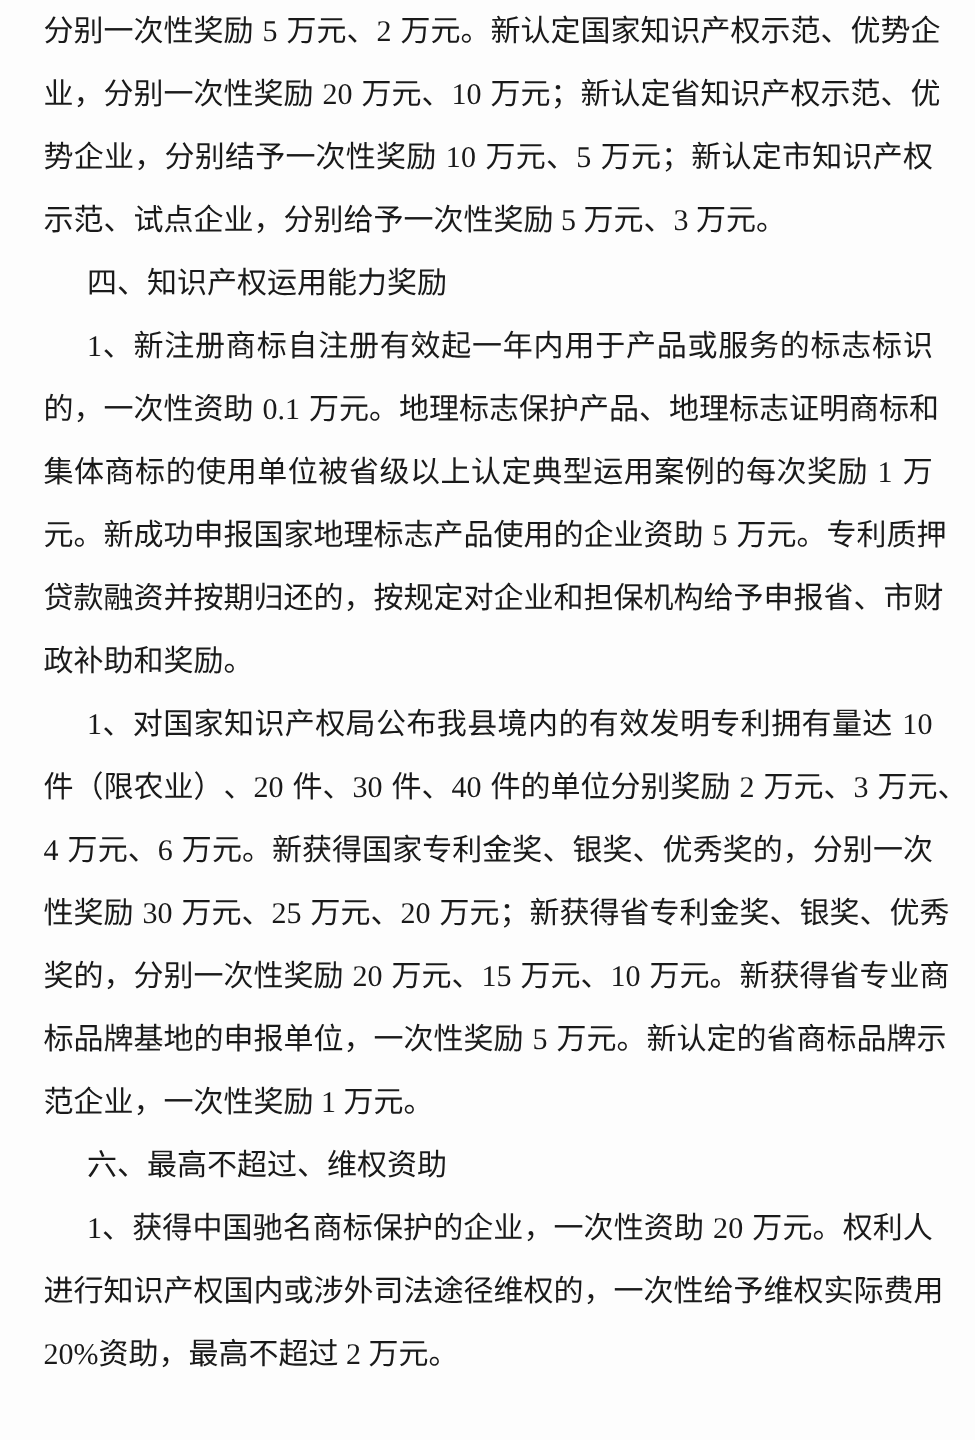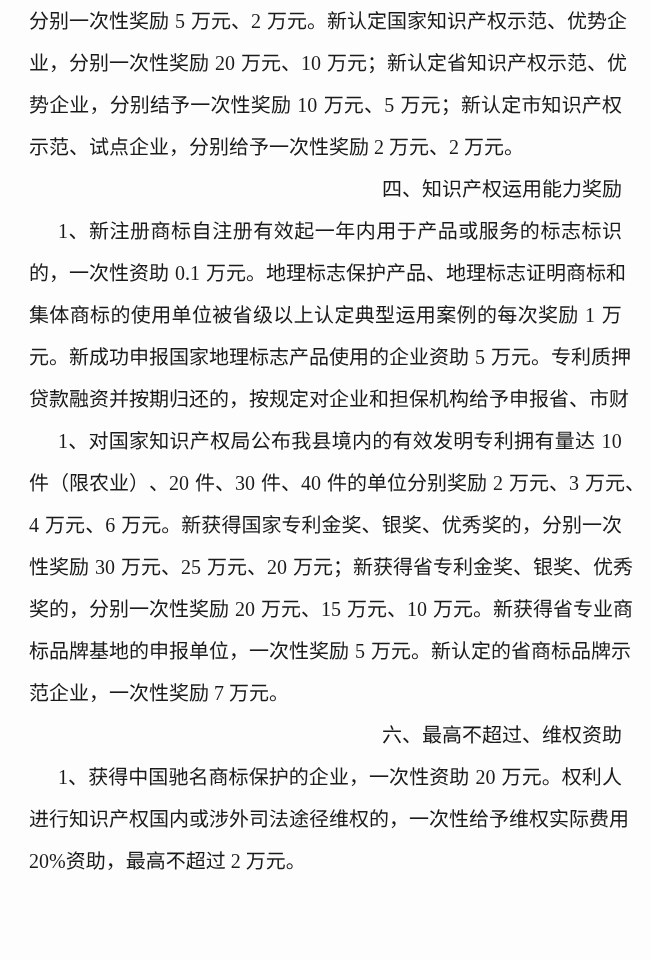--- a/index.html
+++ b/index.html
@@ -39,21 +39,20 @@
   }
   .line.fill span {
     display: inline-block;
     flex: 0 0 auto;
   }
   .line.fill span.sp {
     min-width: 0.30em;
   }
   .line.indent {
     padding-left: 29px;
-    text-align: right;
   }
 </style>
 </head>
 <body>
 
 <div class="page">
     <div class="line fill">
       <span>分</span>
       <span>别</span>
       <span>一</span>
@@ -152,21 +151,21 @@
       <span>；</span>
       <span>新</span>
       <span>认</span>
       <span>定</span>
       <span>市</span>
       <span>知</span>
       <span>识</span>
       <span>产</span>
       <span>权</span>
     </div>
-    <div class="line">示范、试点企业，分别给予一次性奖励 2 万元、2 万元。</div>
+    <div class="line">示范、试点企业，分别给予一次性奖励 5 万元、3 万元。</div>
     <div class="line indent">四、知识产权运用能力奖励</div>
     <div class="line indent fill">
       <span>1</span>
       <span>、</span>
       <span>新</span>
       <span>注</span>
       <span>册</span>
       <span>商</span>
       <span>标</span>
       <span>自</span>
@@ -318,20 +317,21 @@
       <span>构</span>
       <span>给</span>
       <span>予</span>
       <span>申</span>
       <span>报</span>
       <span>省</span>
       <span>、</span>
       <span>市</span>
       <span>财</span>
     </div>
+    <div class="line">政补助和奖励。</div>
     <div class="line indent fill">
       <span>1</span>
       <span>、</span>
       <span>对</span>
       <span>国</span>
       <span>家</span>
       <span>知</span>
       <span>识</span>
       <span>产</span>
       <span>权</span>
@@ -535,21 +535,21 @@
       <span>认</span>
       <span>定</span>
       <span>的</span>
       <span>省</span>
       <span>商</span>
       <span>标</span>
       <span>品</span>
       <span>牌</span>
       <span>示</span>
     </div>
-    <div class="line">范企业，一次性奖励 7 万元。</div>
+    <div class="line">范企业，一次性奖励 1 万元。</div>
     <div class="line indent">六、最高不超过、维权资助</div>
     <div class="line indent fill">
       <span>1</span>
       <span>、</span>
       <span>获</span>
       <span>得</span>
       <span>中</span>
       <span>国</span>
       <span>驰</span>
       <span>名</span>

